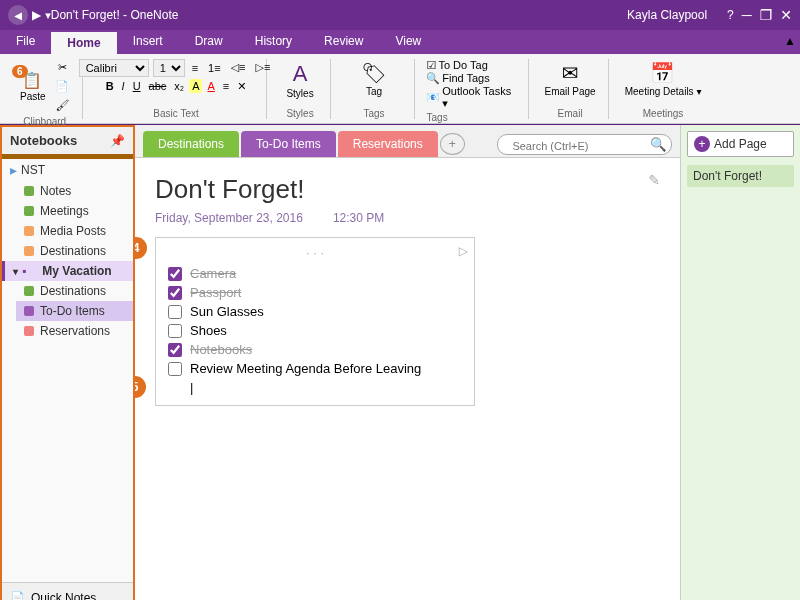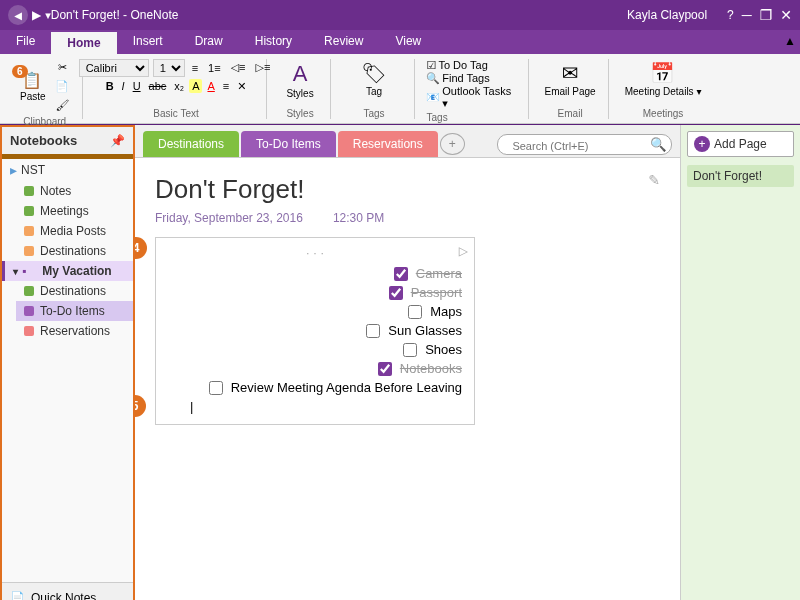--- a/index.html
+++ b/index.html
@@ -67,21 +67,21 @@
     .search-btn { border: none; background: none; cursor: pointer; padding: 2px 4px; color: #888; }
 
     
     .note-content { flex: 1; padding: 16px 20px; overflow-y: auto; position: relative; }
     .note-title { font-size: 26px; font-weight: 300; color: #333; margin-bottom: 6px; font-family: 'Segoe UI Light', 'Segoe UI', Arial, sans-serif; }
     .note-date { color: #8b6faa; font-size: 12px; margin-bottom: 12px; display: flex; gap: 30px; }
     .edit-icon { position: absolute; top: 14px; right: 20px; color: #aaa; cursor: pointer; font-size: 14px; }
     .checklist { border: 1px solid #ccc; background: white; padding: 8px 12px; width: 320px; position: relative; }
     .checklist-handle { color: #aaa; text-align: center; font-size: 12px; margin-bottom: 4px; cursor: move; }
     .checklist-collapse { position: absolute; right: 6px; top: 6px; color: #aaa; cursor: pointer; font-size: 12px; }
-    .checklist-item { display: flex; align-items: center; gap: 8px; padding: 2px 0; font-size: 13px; justify-content: flex-end; }
+    .checklist-item { display: flex; align-items: center; gap: 8px; padding: 2px 0; font-size: 13px; }
     .checklist-item input[type=checkbox] { accent-color: #7b3a9b; width: 14px; height: 14px; }
     .checklist-item.checked label { text-decoration: line-through; color: #999; }
     .cursor-line { display: flex; align-items: center; padding: 2px 0; padding-left: 22px; font-size: 13px; }
     .cursor-line::after { content: '|'; animation: blink 1s infinite; }
     @keyframes blink { 0%,100% { opacity: 1; } 50% { opacity: 0; } }
 
     
     .badge-circle { background: #e07020; color: white; border-radius: 50%; width: 22px; height: 22px; display: flex; align-items: center; justify-content: center; font-size: 12px; font-weight: bold; position: absolute; }
 
     
@@ -307,24 +307,20 @@
           <div class="checklist-item checked">
             <input type="checkbox" checked="" style="">
             <label>Camera</label>
           </div>
           <div class="checklist-item checked">
             <input type="checkbox" checked="" style="">
             <label>Passport</label>
           </div>
           <div class="checklist-item">
             <input type="checkbox" style="">
-            <label>Maps</label>
-          </div>
-          <div class="checklist-item">
-            <input type="checkbox" style="">
             <label>Sun Glasses</label>
           </div>
           <div class="checklist-item">
             <input type="checkbox" style="">
             <label>Shoes</label>
           </div>
           <div class="checklist-item checked">
             <input type="checkbox" checked="" style="">
             <label>Notebooks</label>
           </div>

